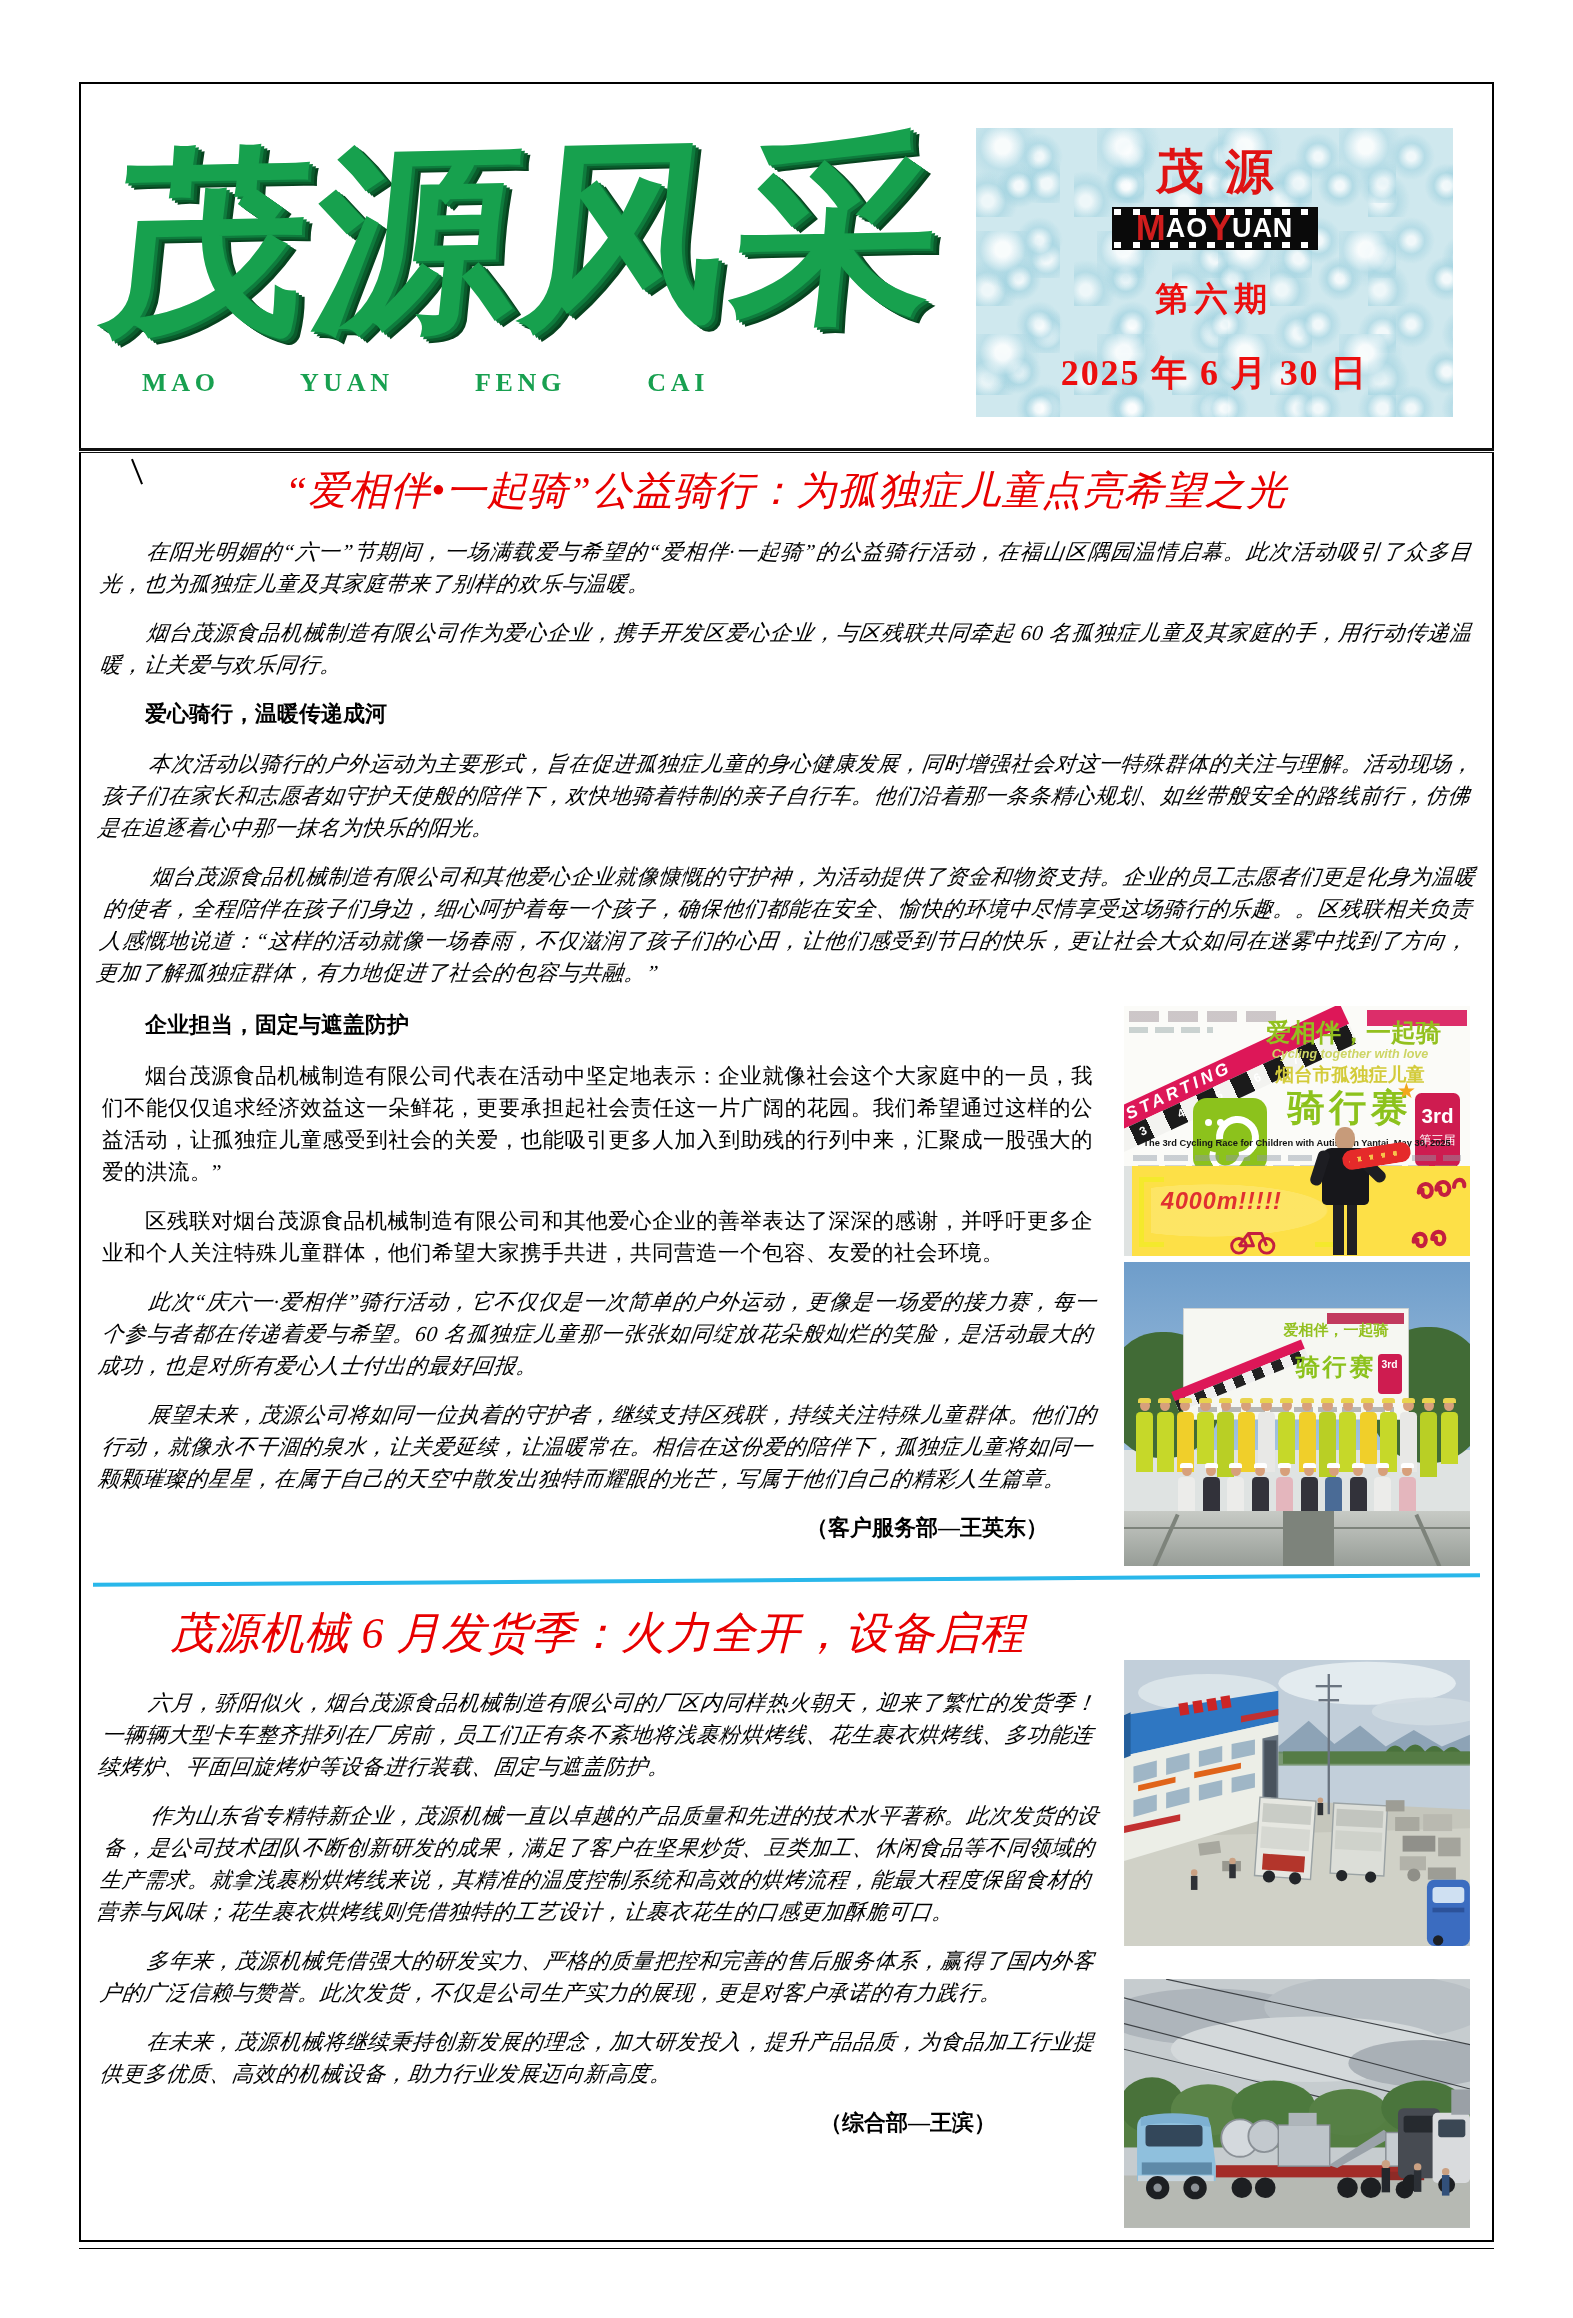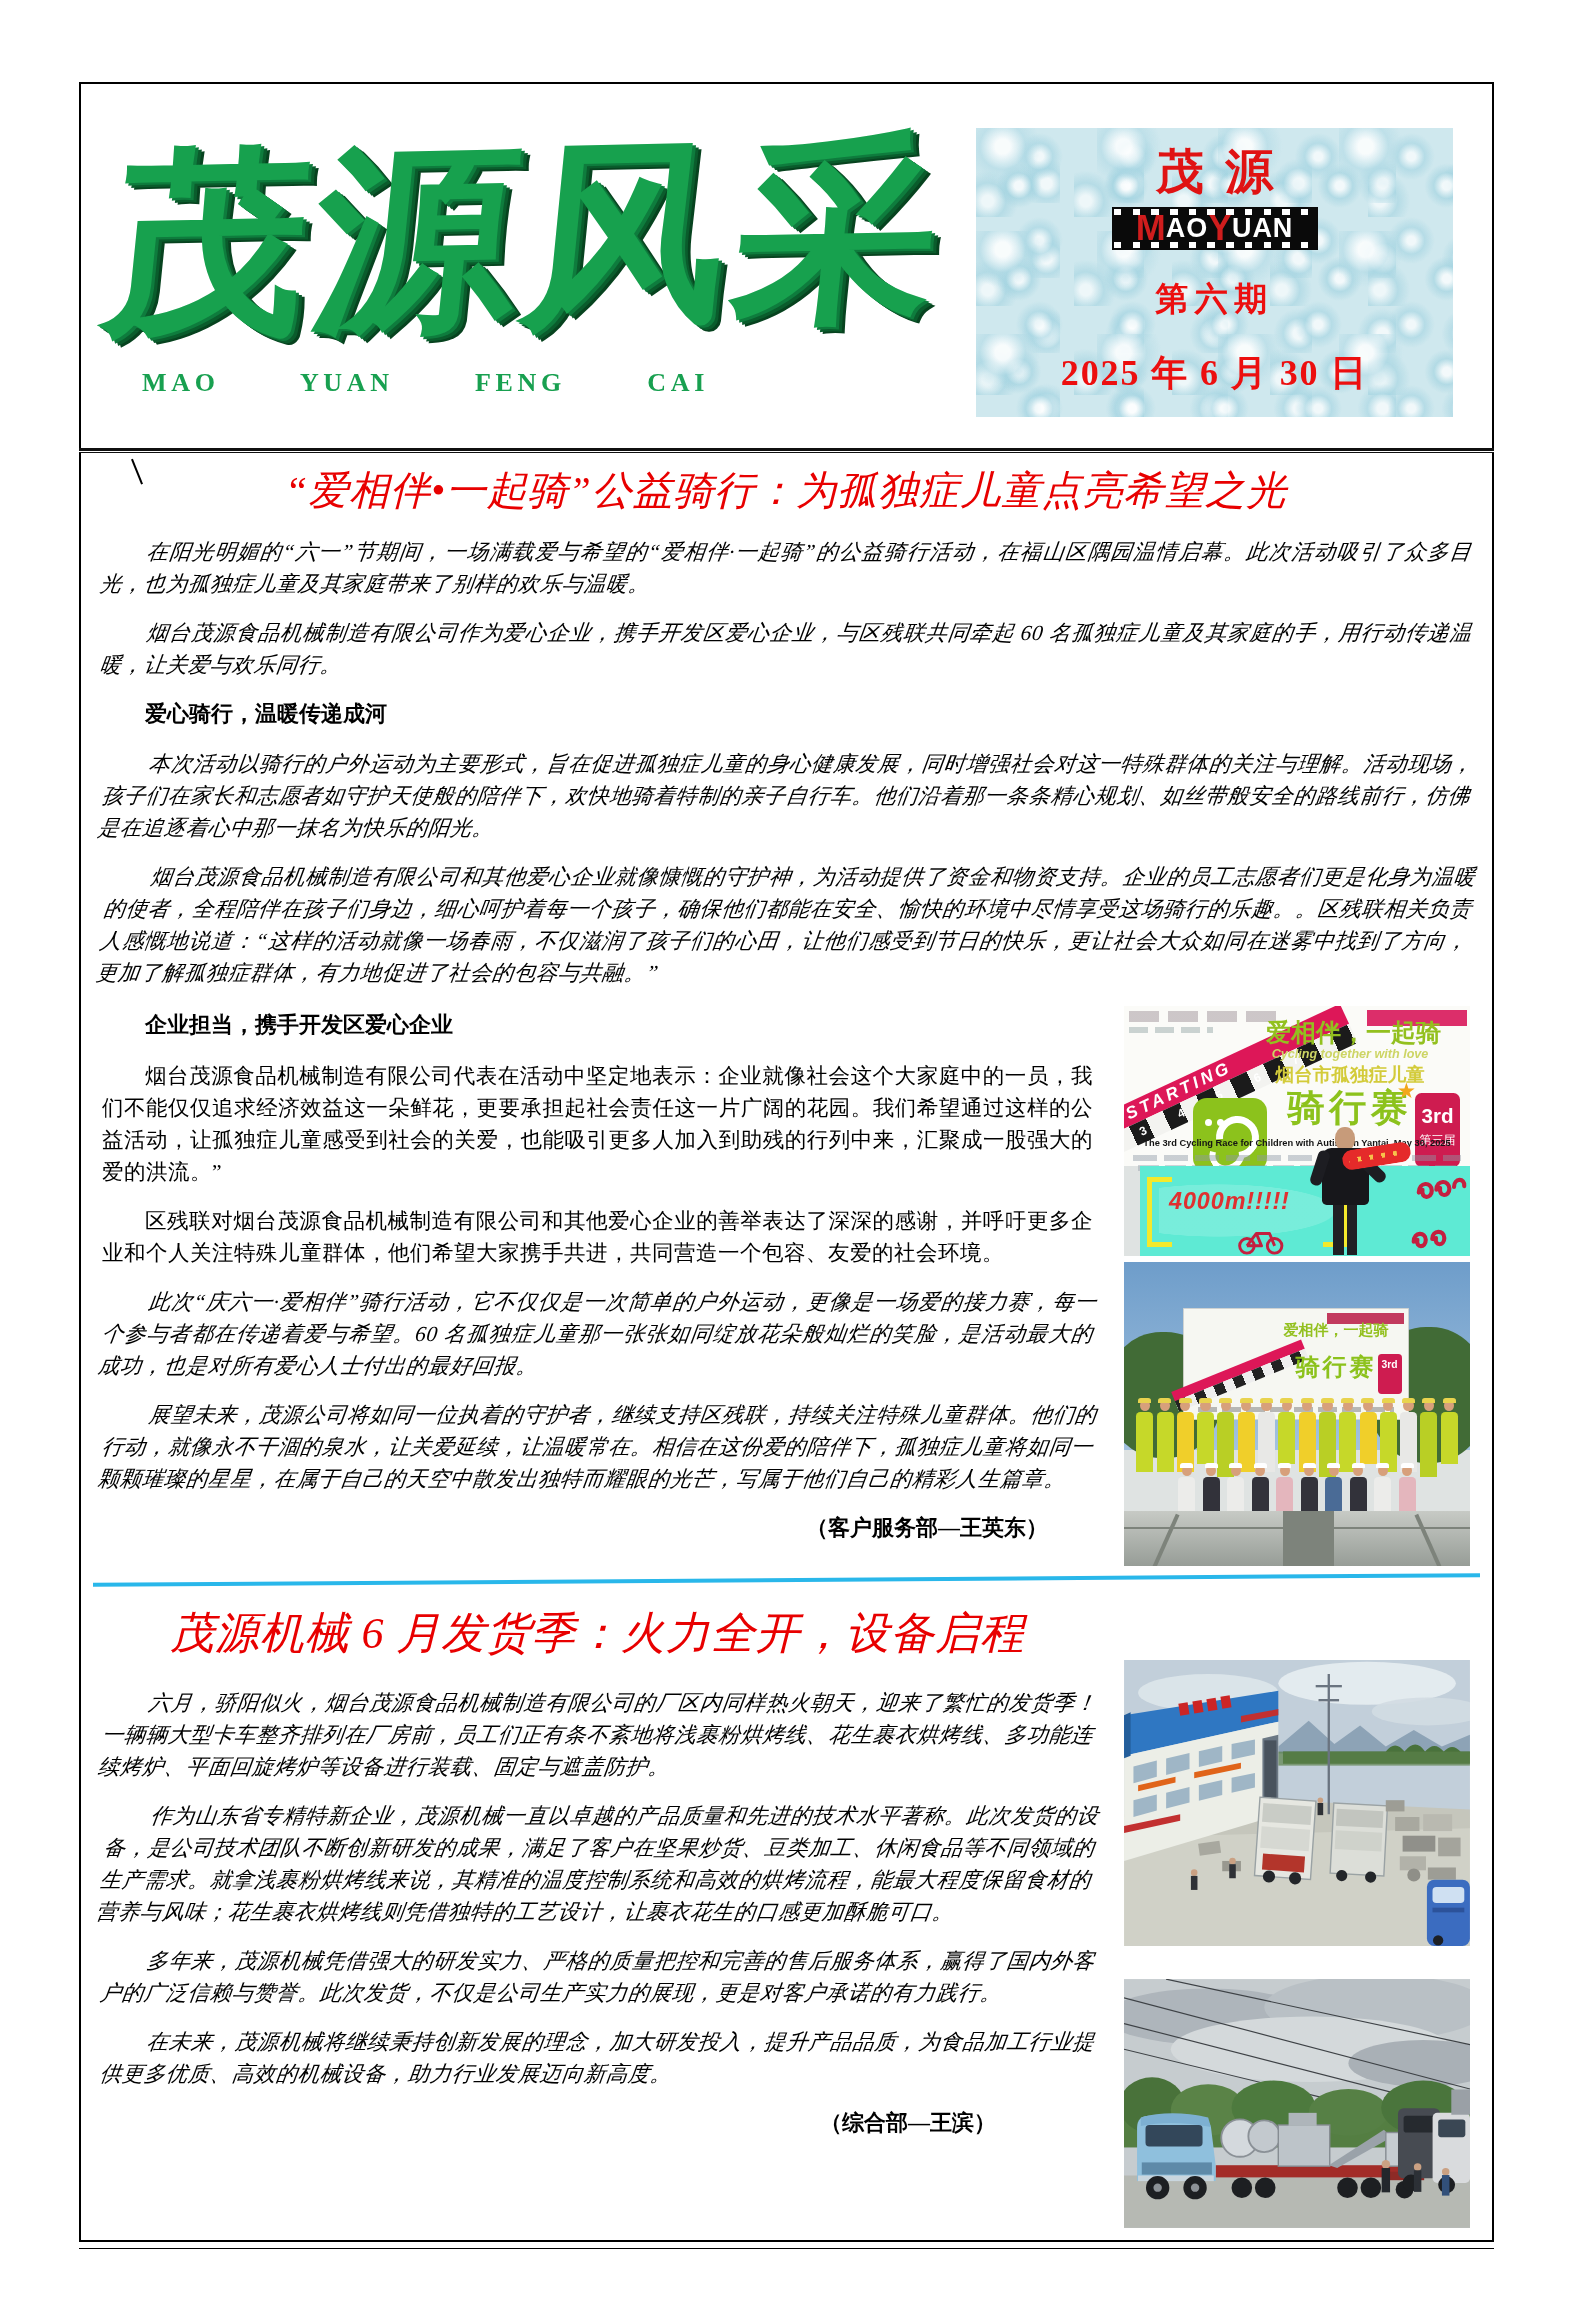--- a/index.html
+++ b/index.html
@@ -119,21 +119,21 @@
   .bb-3rd .n{font-size:20.6px;font-weight:bold;margin-top:10.3px;}
   .bb-3rd .c{font-size:12px;margin-top:4.7px;}
   .bb-flower{position:absolute;right:-31px;top:150px;width:25px;height:25px;background:#f0b6cb;border-radius:50%;
     box-shadow:-14px 5.6px 0 -3.7px #eaa9c0,14px 6.5px 0 -4.7px #eaa9c0,-1.9px 16px 0 -4.2px #e79fb9;}
   .bb-tagline{position:absolute;left:8.4px;right:8.4px;top:132px;text-align:center;color:#141414;
     font-family:"Liberation Sans","DejaVu Sans",sans-serif;font-size:9.3px;font-weight:bold;}
   .bb-sp1{position:absolute;left:9.3px;right:9.3px;top:149px;height:6px;opacity:.45;
     background:repeating-linear-gradient(90deg,#8d98a5 0 24px,transparent 24px 31px);}
   .bb-sp2{position:absolute;left:14px;right:14px;top:159px;height:5.6px;opacity:.4;
     background:repeating-linear-gradient(90deg,#8d98a5 0 20.6px,transparent 20.6px 27px);}
-  .bb-wall{position:absolute;left:16px;right:0;bottom:0;height:36%;background:#5eead4;}
+  .bb-wall{position:absolute;left:8px;right:0;bottom:0;height:36%;background:#fde047;}
   .bb-wall::before{content:"";position:absolute;left:18.7px;top:14px;width:196px;height:61px;
     background:radial-gradient(ellipse at 30% 50%,rgba(255,255,255,.16) 0 60%,transparent 61%);}
   .bb-4000{position:absolute;left:29px;top:21.5px;color:#e03030;font-size:23.4px;font-weight:bold;font-style:italic;
     font-family:"Liberation Sans","DejaVu Sans",sans-serif;letter-spacing:0.9px;}
   .brk{position:absolute;width:20.6px;height:60px;border:5.1px solid #f4e92c;top:11.2px;}
   .brk.l{left:6.5px;border-right:none;}
   .brk.r{left:183px;border-left:none;}
   .bb-squiggle{position:absolute;width:51px;height:30px;}
   .sq1{right:2.8px;top:5.6px;} .sq2{right:9.3px;bottom:2.8px;} .sq3{left:96px;bottom:0.9px;}
   .man{position:absolute;left:186px;top:121px;width:70px;height:129px;}
@@ -223,21 +223,21 @@
     <section>
       <h1 class="a-title">“爱相伴•一起骑”公益骑行：为孤独症儿童点亮希望之光</h1>
       <p class="para slant">在阳光明媚的“六一”节期间，一场满载爱与希望的“爱相伴·一起骑”的公益骑行活动，在福山区隅园温情启幕。此次活动吸引了众多目光，也为孤独症儿童及其家庭带来了别样的欢乐与温暖。</p>
       <p class="para slant">烟台茂源食品机械制造有限公司作为爱心企业，携手开发区爱心企业，与区残联共同牵起 60 名孤独症儿童及其家庭的手，用行动传递温暖，让关爱与欢乐同行。</p>
       <h3 class="subhead">爱心骑行，温暖传递成河</h3>
       <p class="para slant">本次活动以骑行的户外运动为主要形式，旨在促进孤独症儿童的身心健康发展，同时增强社会对这一特殊群体的关注与理解。活动现场，孩子们在家长和志愿者如守护天使般的陪伴下，欢快地骑着特制的亲子自行车。他们沿着那一条条精心规划、如丝带般安全的路线前行，仿佛是在追逐着心中那一抹名为快乐的阳光。</p>
       <p class="para slant">烟台茂源食品机械制造有限公司和其他爱心企业就像慷慨的守护神，为活动提供了资金和物资支持。企业的员工志愿者们更是化身为温暖的使者，全程陪伴在孩子们身边，细心呵护着每一个孩子，确保他们都能在安全、愉快的环境中尽情享受这场骑行的乐趣。。区残联相关负责人感慨地说道：“这样的活动就像一场春雨，不仅滋润了孩子们的心田，让他们感受到节日的快乐，更让社会大众如同在迷雾中找到了方向，更加了解孤独症群体，有力地促进了社会的包容与共融。”</p>
 
       <div class="cols">
         <div class="col-text">
-          <h3 class="subhead">企业担当，携手开发区爱心企业</h3>
+          <h3 class="subhead">企业担当，固定与遮盖防护</h3>
           <p class="para">烟台茂源食品机械制造有限公司代表在活动中坚定地表示：企业就像社会这个大家庭中的一员，我们不能仅仅追求经济效益这一朵鲜花，更要承担起社会责任这一片广阔的花园。我们希望通过这样的公益活动，让孤独症儿童感受到社会的关爱，也能吸引更多人加入到助残的行列中来，汇聚成一股强大的爱的洪流。”</p>
           <p class="para">区残联对烟台茂源食品机械制造有限公司和其他爱心企业的善举表达了深深的感谢，并呼吁更多企业和个人关注特殊儿童群体，他们希望大家携手共进，共同营造一个包容、友爱的社会环境。</p>
           <p class="para slant">此次“庆六一·爱相伴”骑行活动，它不仅仅是一次简单的户外运动，更像是一场爱的接力赛，每一个参与者都在传递着爱与希望。60 名孤独症儿童那一张张如同绽放花朵般灿烂的笑脸，是活动最大的成功，也是对所有爱心人士付出的最好回报。</p>
           <p class="para slant">展望未来，茂源公司将如同一位执着的守护者，继续支持区残联，持续关注特殊儿童群体。他们的行动，就像永不干涸的泉水，让关爱延续，让温暖常在。相信在这份爱的陪伴下，孤独症儿童将如同一颗颗璀璨的星星，在属于自己的天空中散发出独特而耀眼的光芒，写属于他们自己的精彩人生篇章。</p>
           <p class="byline b1">（客户服务部—王英东）</p>
         </div>
 
         <div class="col-photos">
 
           <div class="photo ph1">

